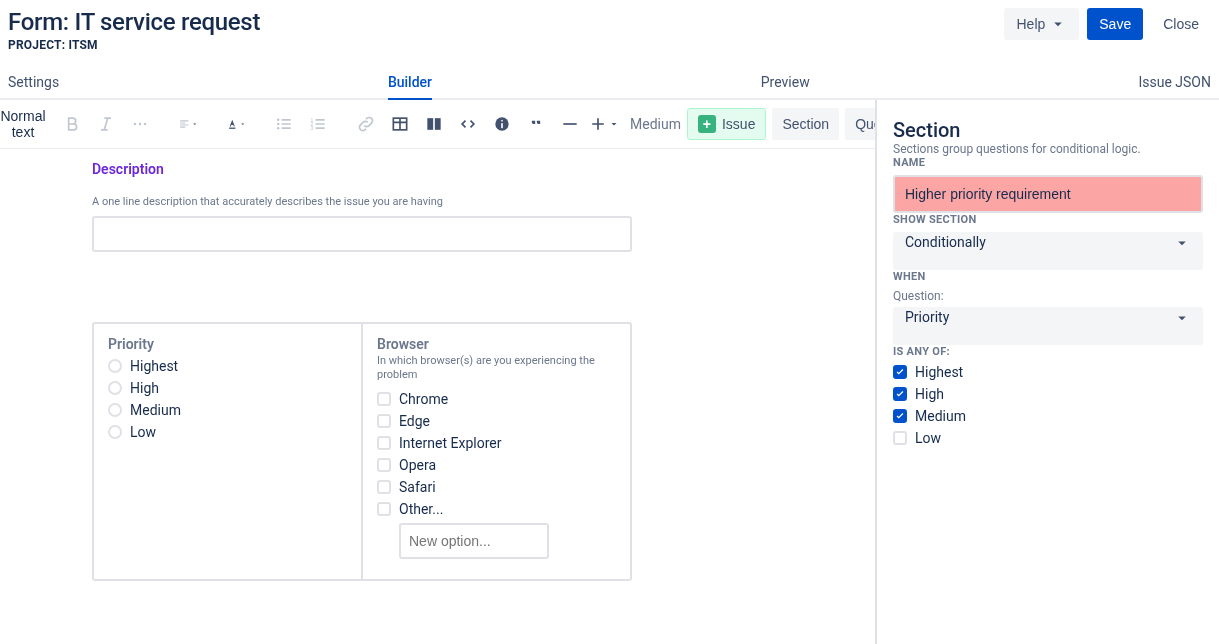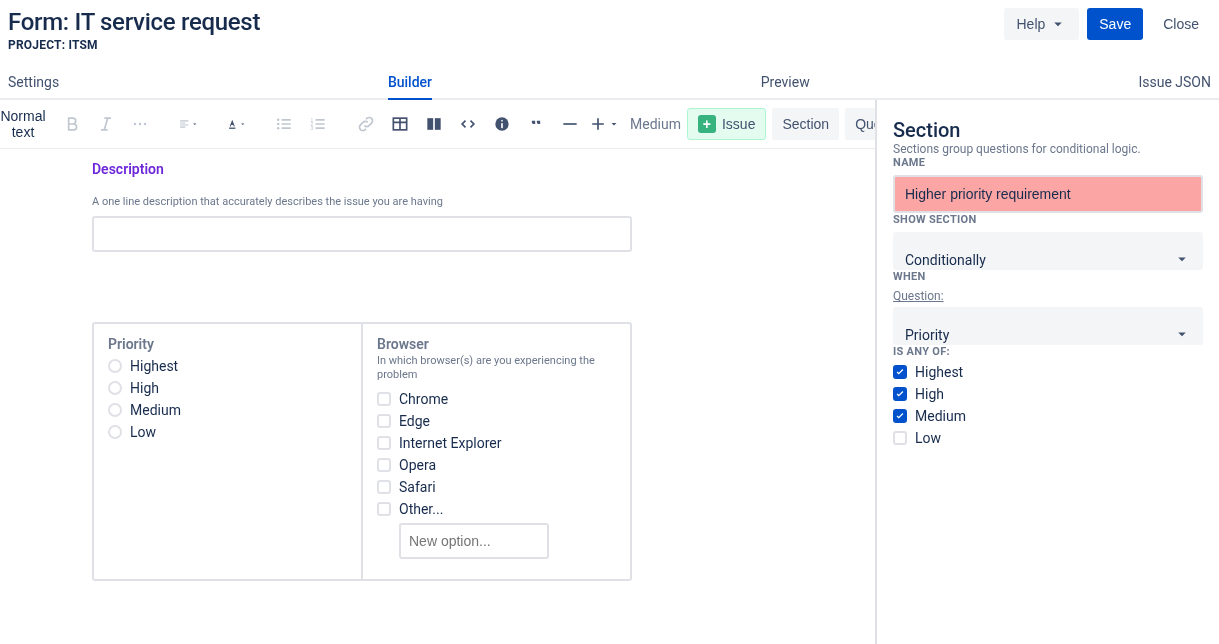--- a/index.html
+++ b/index.html
@@ -267,32 +267,31 @@
       color: #172B4D;
       background: #fca5a5;
     }
     .side-select {
       width: 100%;
       height: 38px;
       background: #F4F5F7;
       border: 2px solid #F4F5F7;
       border-radius: 3px;
       display: flex;
-      align-items: flex-end;
+      align-items: flex-start;
       justify-content: space-between;
       padding: 0 10px;
       font-size: 14px;
       color: #172B4D;
       cursor: pointer;
     }
     .question-sublabel {
       font-size: 12px;
       color: #6B778C;
       margin-bottom: 4px;
-      text-decoration: underline;
     }
     .side-check-list {
       display: flex;
       flex-direction: column;
       gap: 6px;
       margin-top: 4px;
     }
     .side-check {
       display: flex;
       align-items: center;

